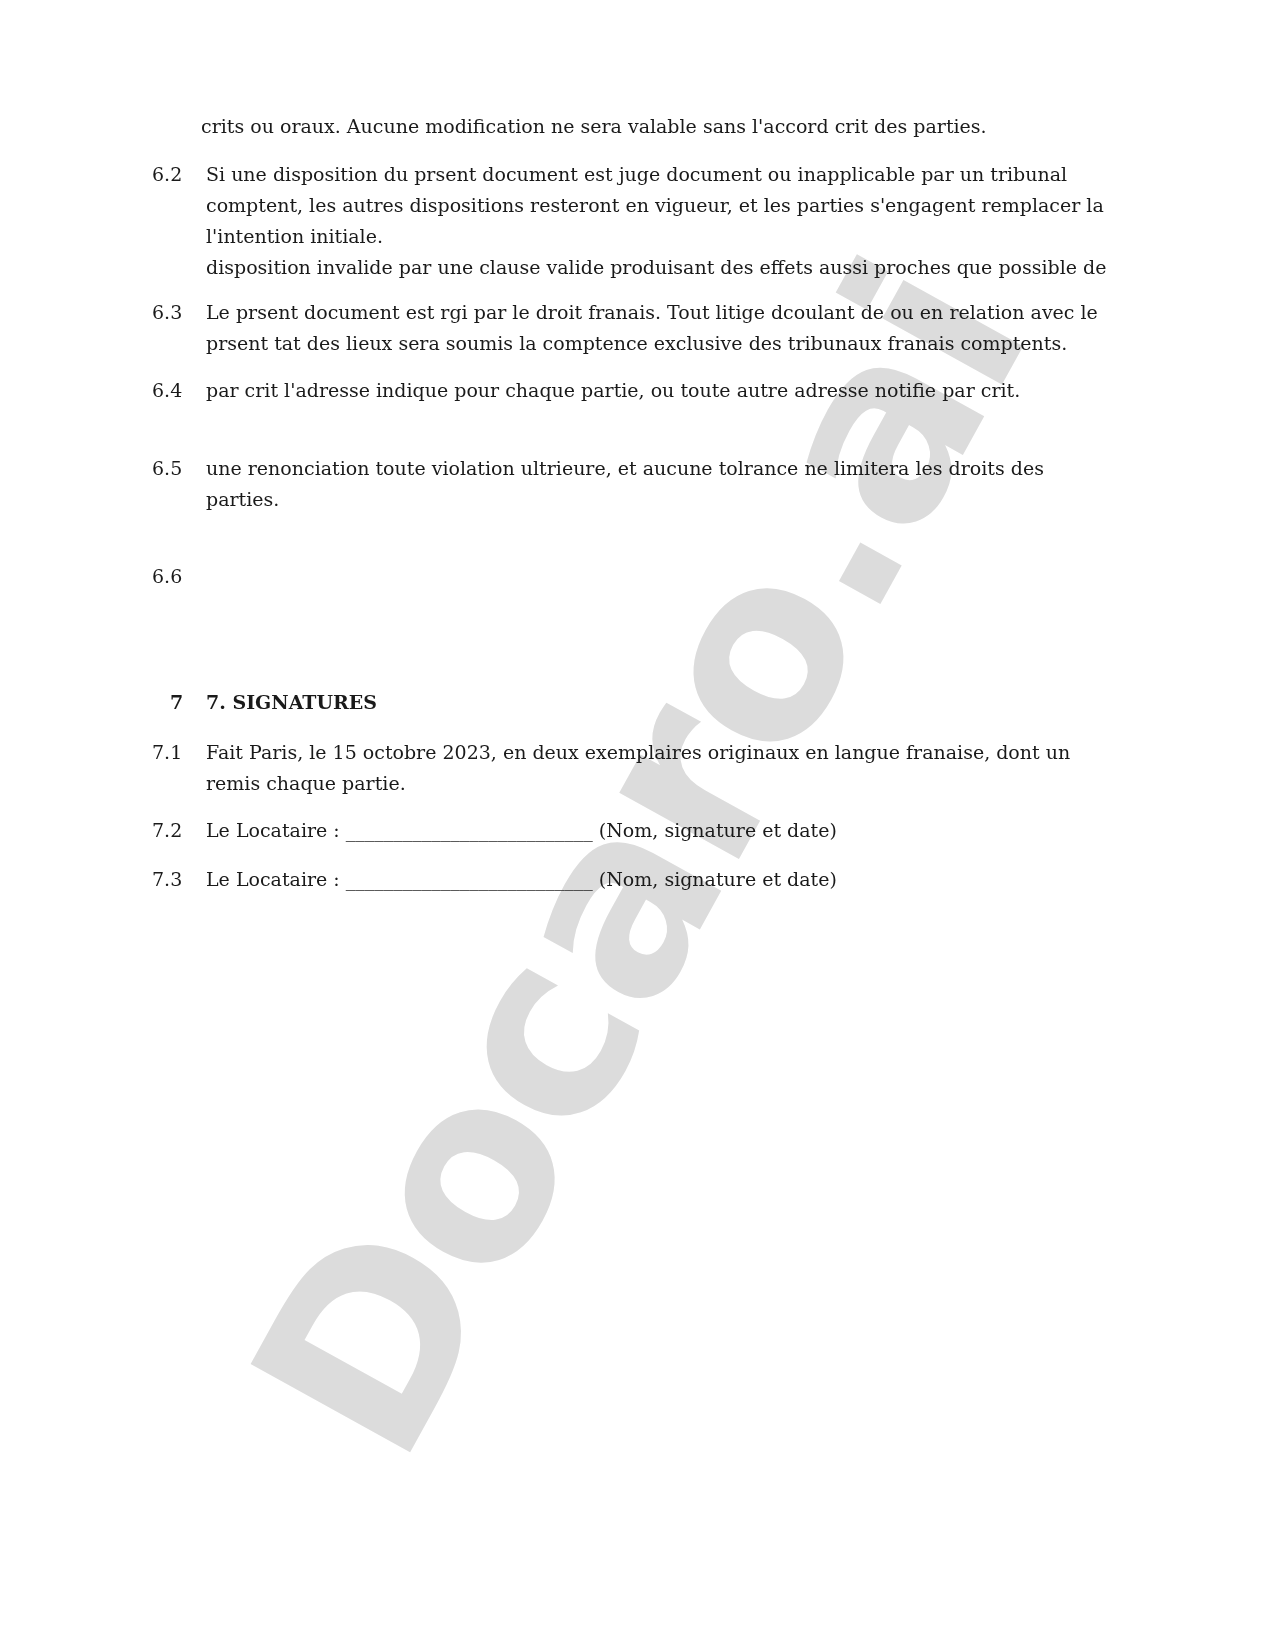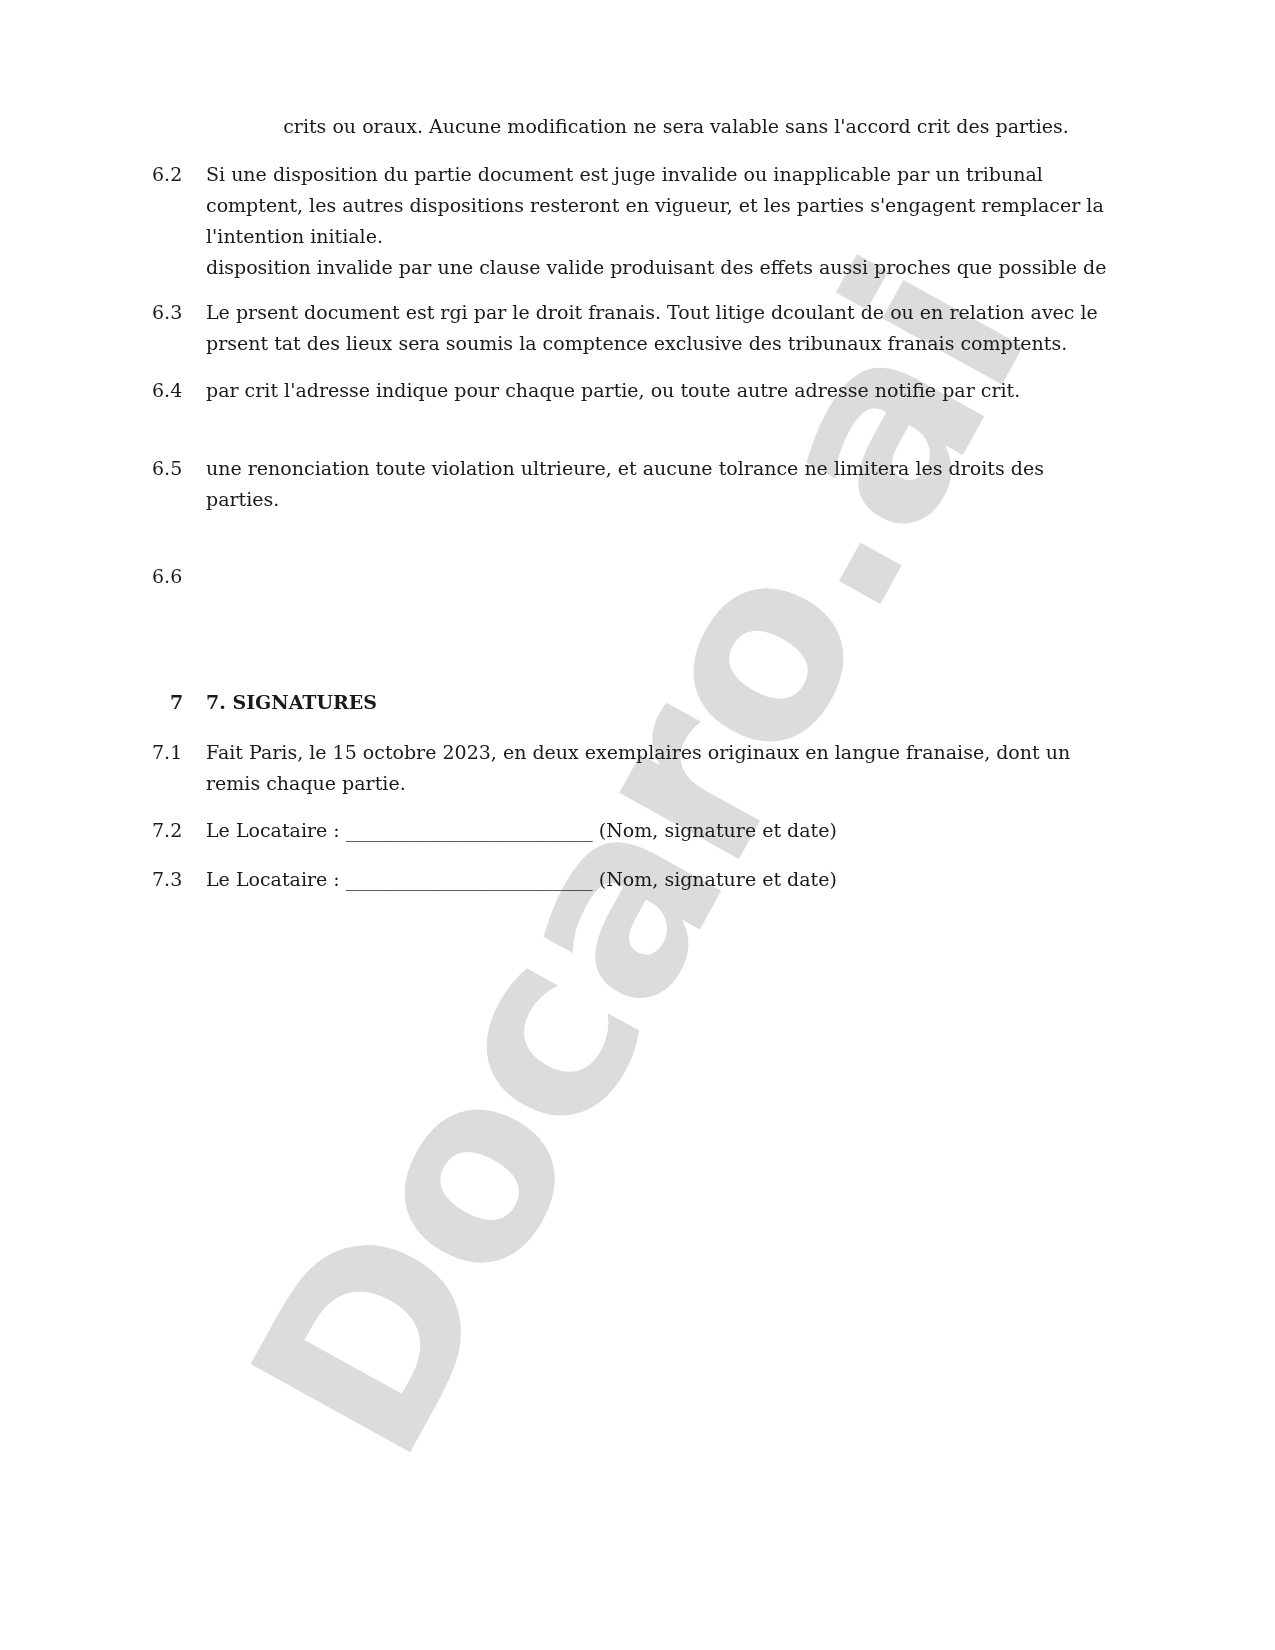--- a/index.html
+++ b/index.html
@@ -13,21 +13,21 @@
     position: absolute; left: 640px; top: 860px;
     transform: translate(-50%, -50%) rotate(-61deg);
     font-family: "DejaVu Sans", "Liberation Sans", sans-serif;
     font-weight: bold; font-size: 250px; line-height: 1;
     color: #dcdcdc; white-space: nowrap; z-index: 0; letter-spacing: -4px;
   }
   .content { position: absolute; left: 0; top: 0; width: 100%; z-index: 1; }
   .row { position: absolute; left: 0; width: 100%; }
   .num { position: absolute; left: 152px; width: 50px; }
   .text { position: absolute; left: 206px; width: 920px; }
-  .cont { position: absolute; left: 216px; width: 920px; text-align: center; }
+  .cont { position: absolute; left: 201px; width: 920px; }
   .heading .num { left: 170px; font-weight: bold; }
   .heading .text { font-weight: bold; }
   .line { display: block; white-space: nowrap; }
 </style>
 </head>
 <body>
 
 <div class="page">
   <div class="watermark">Docaro.ai</div>
 
@@ -35,21 +35,21 @@
 
     <div class="row" style="top:111px;">
       <div class="cont">
         <span class="line">crits ou oraux. Aucune modification ne sera valable sans l'accord crit des parties.</span>
       </div>
     </div>
 
     <div class="row" style="top:159px;">
       <span class="num">6.2</span>
       <div class="text">
-        <span class="line">Si une disposition du partie document est juge invalide ou inapplicable par un tribunal</span>
+        <span class="line">Si une disposition du prsent document est juge document ou inapplicable par un tribunal</span>
         <span class="line">comptent, les autres dispositions resteront en vigueur, et les parties s'engagent  remplacer la</span>
         <span class="line">l'intention initiale.</span>
         <span class="line">disposition invalide par une clause valide produisant des effets aussi proches que possible de</span>
       </div>
     </div>
 
     <div class="row" style="top:297px;">
       <span class="num">6.3</span>
       <div class="text">
         <span class="line">Le prsent document est rgi par le droit franais. Tout litige dcoulant de ou en relation avec le</span>

